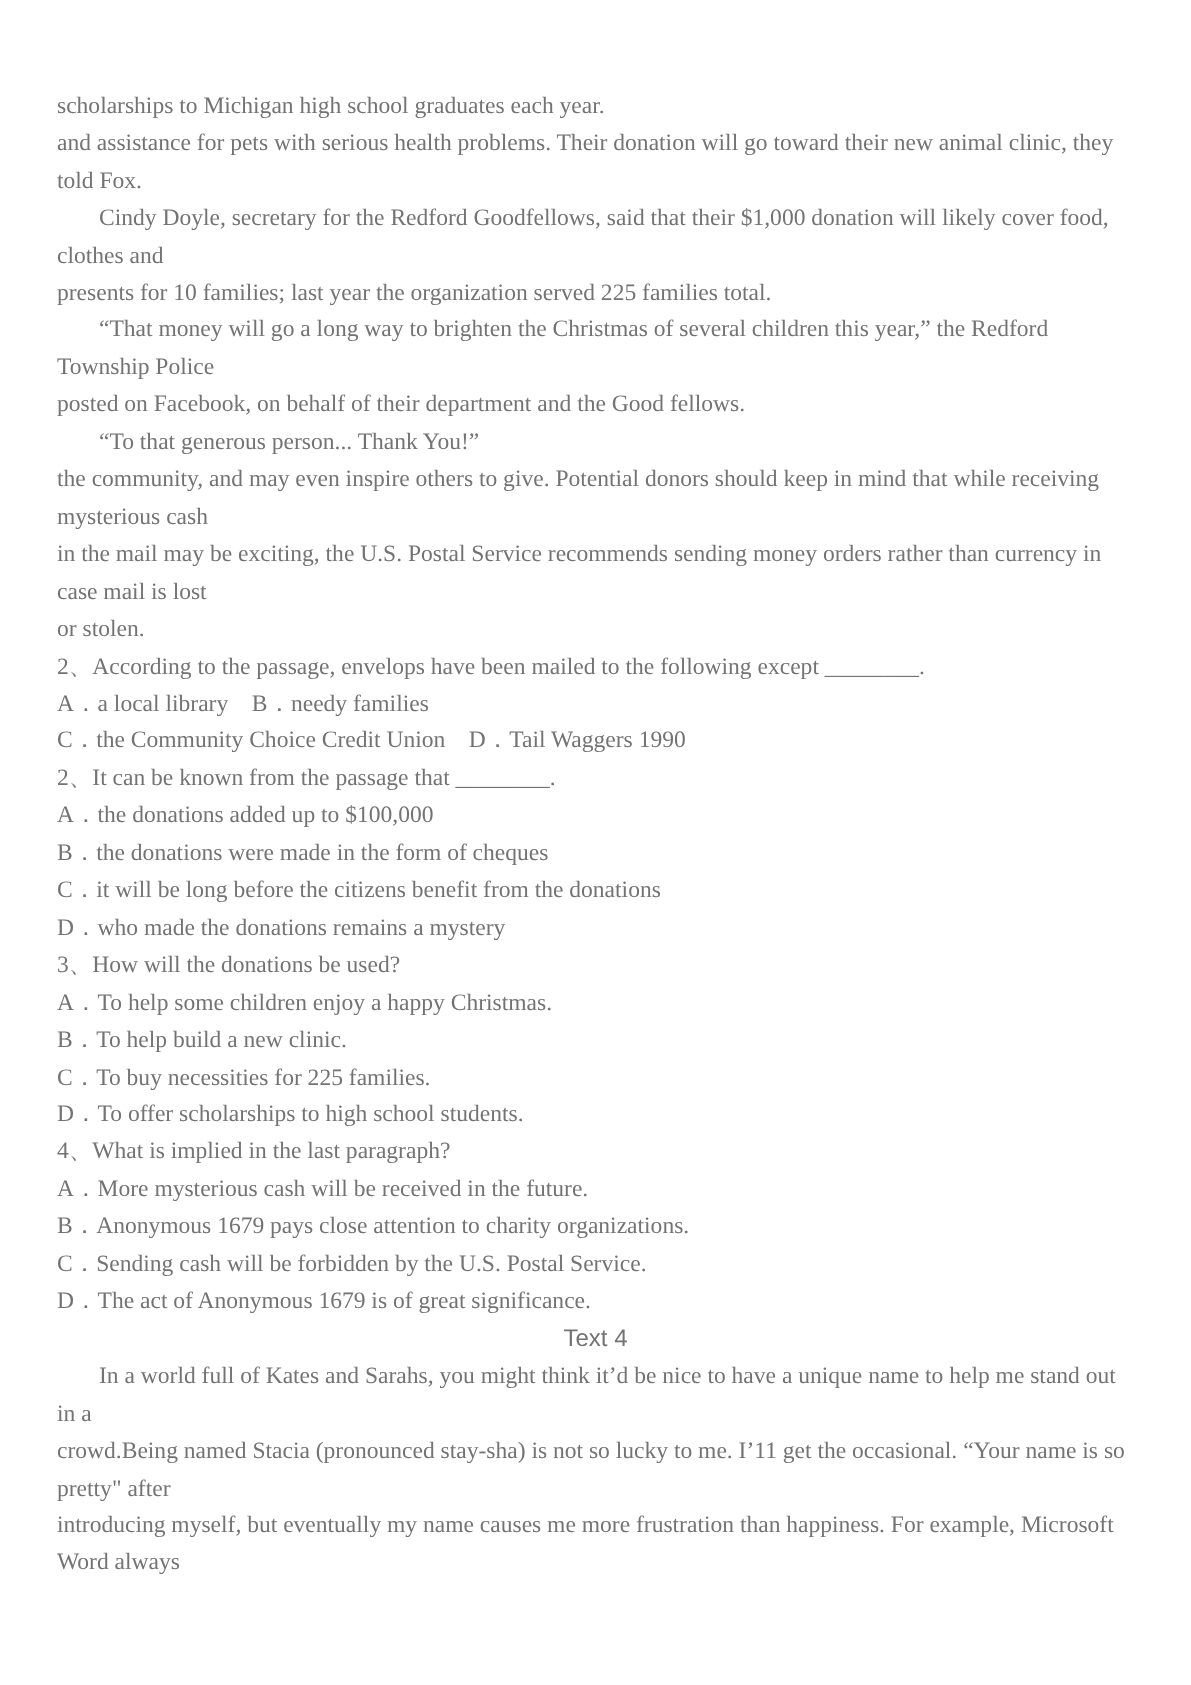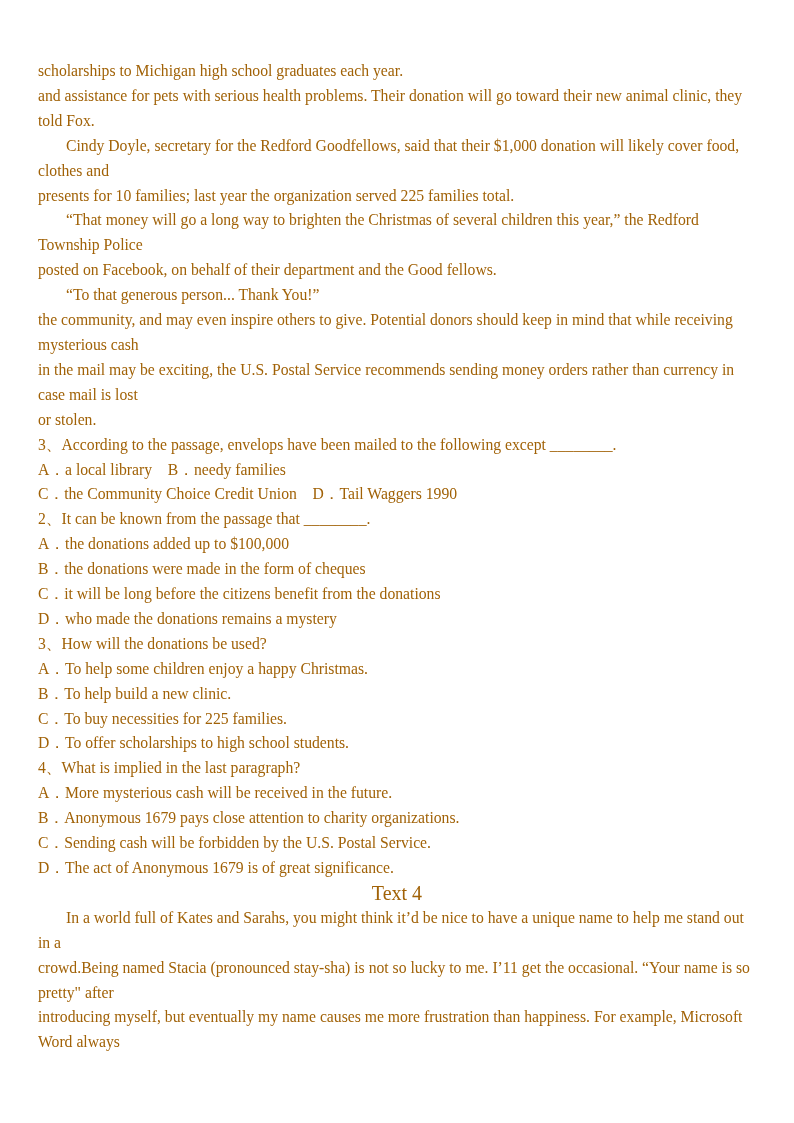--- a/index.html
+++ b/index.html
@@ -7,28 +7,28 @@
     position: relative;
     width: 794px;
     height: 1123px;
     box-sizing: border-box;
     padding: 59px 38px 0 38px;
     background: #ffffff;
     overflow: hidden;
     font-family: "Liberation Serif", serif;
     font-size: 15.7px;
     line-height: 24.9px;
-    color: #a16207;
+    color: #737373;
   }
   .ln { white-space: pre-wrap; min-height: 24.9px; }
   .ind { text-indent: 28px; }
   .t4h {
     text-align: center;
-    font-family: Liberation Serif, serif;
-    font-size: 20px;
+    font-family: Liberation Sans, sans-serif;
+    font-size: 16px;
   }
   section { display: block; }
 </style>
 </head>
 <body>
 
 <div class="page">
 
   <section>
     <div class="ln">scholarships to Michigan high school graduates each year.</div>
@@ -37,21 +37,21 @@
     <div class="ln">presents for 10 families; last year the organization served 225 families total.</div>
     <div class="ln ind">“That money will go a long way to brighten the Christmas of several children this year,” the Redford Township Police</div>
     <div class="ln">posted on Facebook, on behalf of their department and the Good fellows.</div>
     <div class="ln ind">“To that generous person... Thank You!”</div>
     <div class="ln">the community, and may even inspire others to give. Potential donors should keep in mind that while receiving mysterious cash</div>
     <div class="ln">in the mail may be exciting, the U.S. Postal Service recommends sending money orders rather than currency in case mail is lost</div>
     <div class="ln">or stolen.</div>
   </section>
 
   <section>
-    <div class="ln">3、According to the passage, envelops have been mailed to the following except ________.</div>
+    <div class="ln">2、According to the passage, envelops have been mailed to the following except ________.</div>
     <div class="ln">A．a local library    B．needy families</div>
     <div class="ln">C．the Community Choice Credit Union    D．Tail Waggers 1990</div>
 
     <div class="ln">2、It can be known from the passage that ________.</div>
     <div class="ln">A．the donations added up to $100,000</div>
     <div class="ln">B．the donations were made in the form of cheques</div>
     <div class="ln">C．it will be long before the citizens benefit from the donations</div>
     <div class="ln">D．who made the donations remains a mystery</div>
 
     <div class="ln">3、How will the donations be used?</div>

